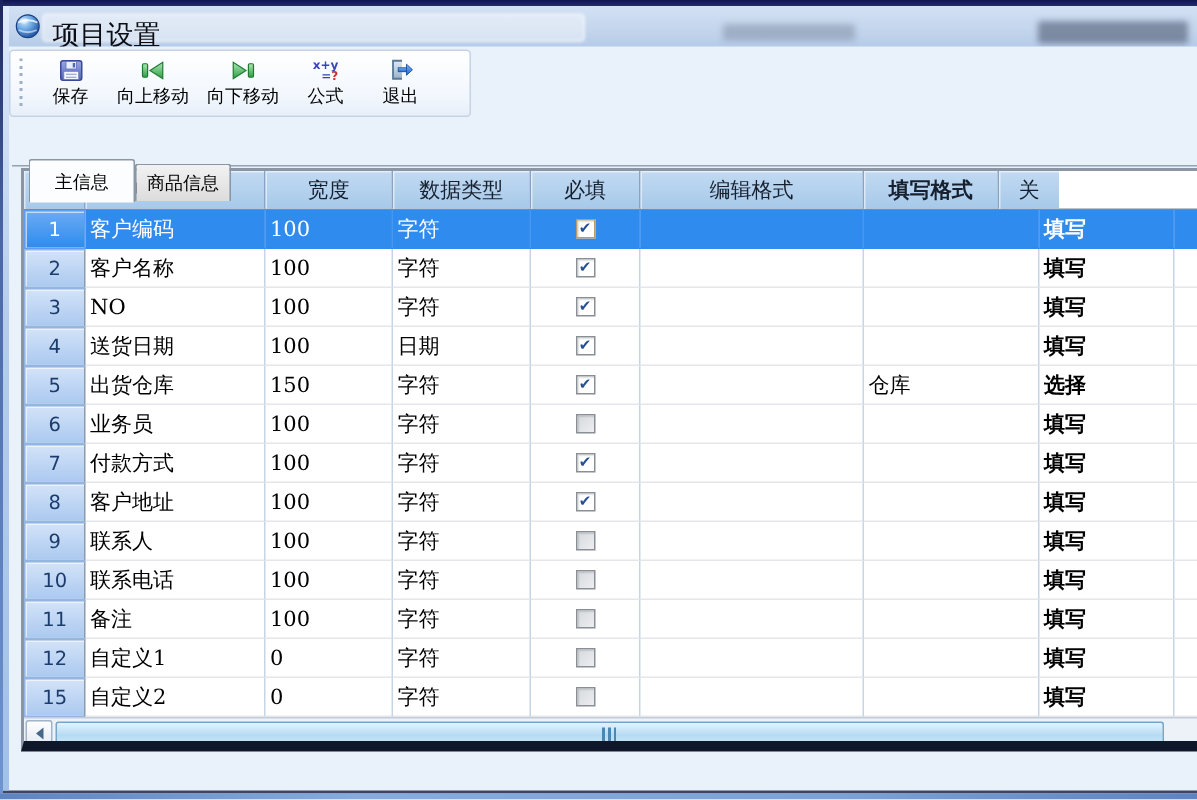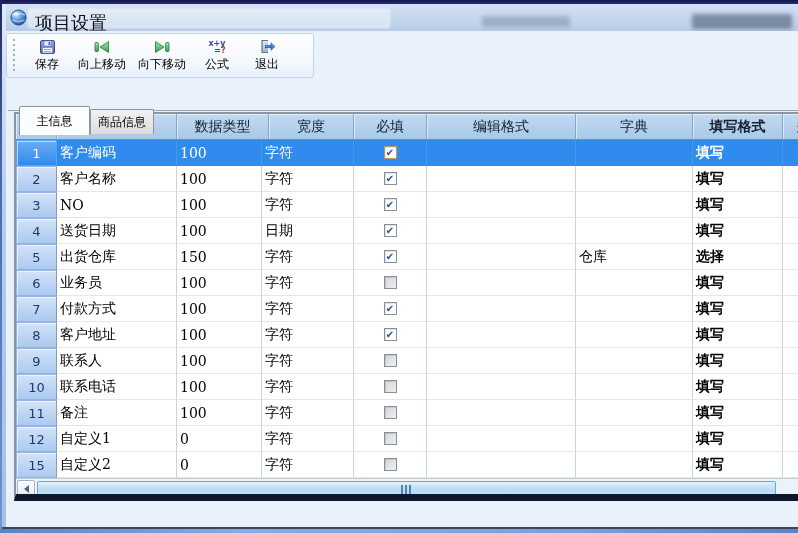--- a/index.html
+++ b/index.html
@@ -222,25 +222,24 @@
   <span>主信息</span>
 </div>
 <div class="tab tab-inactive">
   <span>商品信息</span>
 </div>
 
 <div class="grid">
   <div class="ghead">
       <div class="hcell c0"></div>
       <div class="hcell c1">项目名称</div>
+      <div class="hcell c2">宽度</div>
       <div class="hcell c3">数据类型</div>
-      <div class="hcell c2">宽度</div>
       <div class="hcell c4">必填</div>
       <div class="hcell c5">编辑格式</div>
-      <div class="hcell c6">字典</div>
       <div class="hcell c7">填写格式</div>
       <div class="hcell c8">关</div>
     </div>
   <div style="display:flex;flex-direction:column;flex:none;">
       <div class="grow selected">
         <div class="cell num c0">1</div>
         <div class="cell c1">客户编码</div>
         <div class="cell c2">100</div>
         <div class="cell c3">字符</div>
         <div class="cell ck c4">

